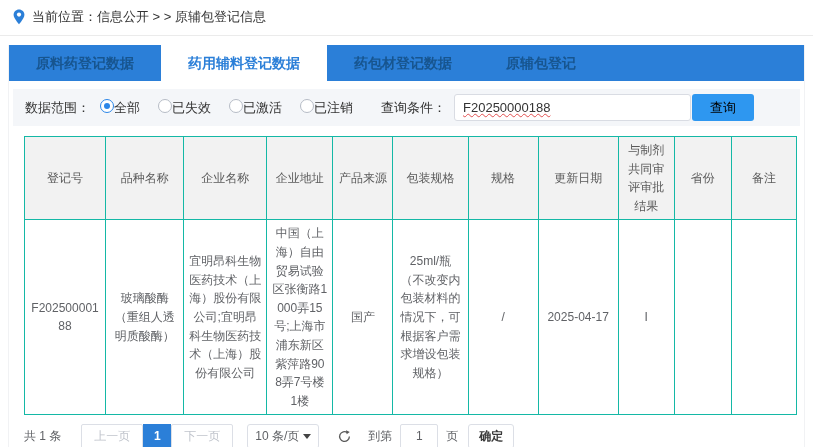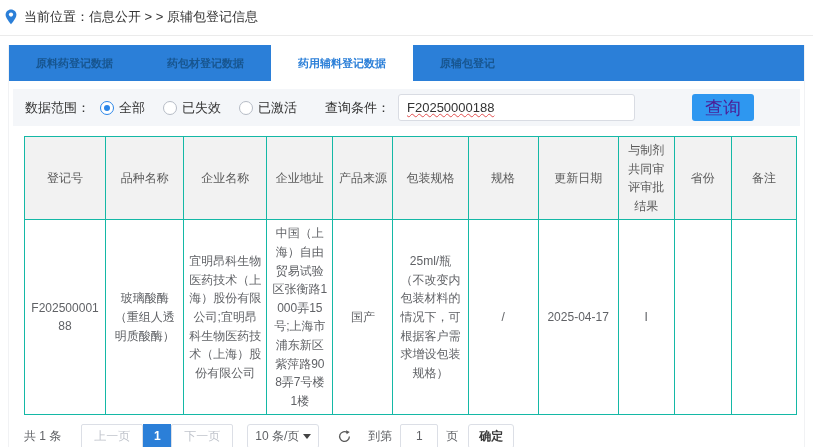--- a/index.html
+++ b/index.html
@@ -1,48 +1,48 @@
 <!DOCTYPE html>
 <html><head>
 <meta charset="utf-8">
 <style>
   * { margin:0; padding:0; box-sizing:border-box; }
   html,body { width:813px; height:447px; overflow:hidden; background:#fff;
     font-family:"Liberation Sans","DejaVu Sans",sans-serif; }
 
   
-  .breadcrumb { display:flex; align-items:center; gap:6px; padding:8px 14px 9px 4px;
+  .breadcrumb { display:flex; align-items:center; gap:6px; padding:8px 14px 9px 12px;
     font-size:13px; color:#333; border-bottom:1px solid #ebebeb; }
   .pin-icon { width:14px; height:16px; flex:0 0 auto; }
 
   
   .wrap { margin:9px 8px 0 8px; border:1px solid #f1f2f4; border-top:none; min-height:400px; }
 
   
   .tabbar { display:flex; background:#2b7fd8; height:36px; }
-  .tab { padding:0 27px; line-height:36px; font-size:11px; font-weight:bold;
+  .tab { padding:0 27px; line-height:36px; font-size:14px; font-weight:bold;
     color:#17558f; cursor:pointer; }
   .tab.active { background:#fff; color:#2b7fd8; }
 
   
   .filter { display:flex; align-items:center; background:#f4f6f9; margin:8px 4px 0 4px;
     height:37px; padding:0 12px; font-size:13px; color:#333; }
   .filter-label { margin-right:10px; }
-  .radio { display:flex; align-items:center; gap:5px; margin-right:18px; cursor:pointer; }
+  .radio { display:flex; margin-right:18px; cursor:pointer; }
   .radio .dot { width:14px; height:14px; border-radius:50%; border:1px solid #b6bcc6; background:#fff; position:relative; }
   .radio.checked .dot { border-color:#2b86e8; }
   .radio.checked .dot::after { content:""; position:absolute; left:3px; top:3px; width:6px; height:6px;
     border-radius:50%; background:#2b86e8; }
   .q-label { margin:0 8px 0 10px;text-align:center; }
   .search-input { width:237px; height:27px; background:#fff; border:1px solid #d9dce3; border-radius:3px;
     padding:0 8px; font-size:13px; color:#333; display:flex; align-items:center; }
   .search-input span { text-decoration:underline; text-decoration-style:wavy; text-decoration-color:#e25050;
     text-decoration-thickness:1px; }
-  .search-btn { margin-left:auto; margin-right:34px; width:62px; height:27px; background:#2e97f0; color:#4c1d95;
-    border:none; border-radius:3px; font-size:18px; cursor:pointer; }
+  .search-btn { margin-left:auto; margin-right:34px; width:62px; height:27px; background:#2e97f0; color:#000000;
+    border:none; border-radius:3px; font-size:13px; cursor:pointer; }
 
   
   table { border-collapse:collapse; table-layout:fixed; margin:10px 20px 0 15px; width:773px;
     font-size:12px; color:#606266; }
   th, td { border:1px solid #14b8a6; text-align:center; vertical-align:middle; padding:4px 5px; line-height:1.55; }
   th { background:#f2f2f2; color:#5a5a5a; font-weight:normal; height:52px; }
   td { height:143px; background:#fff; word-break:break-all; }
 
   
   .pager { display:flex; align-items:center; margin:9px 20px 0 15px; font-size:12px; color:#606266; }
@@ -70,38 +70,42 @@
     <path d="M7 0.5 C3.9 0.5 1.6 2.9 1.6 5.8 C1.6 9.4 7 15.2 7 15.2 C7 15.2 12.4 9.4 12.4 5.8 C12.4 2.9 10.1 0.5 7 0.5 Z" fill="#2b7fd8"></path>
     <circle cx="7" cy="5.6" r="2.1" fill="#fff"></circle>
   </svg>
   <span>当前位置：信息公开 &gt; &gt; 原辅包登记信息</span>
 </div>
 
 <div class="wrap">
 
   <div class="tabbar">
     <div class="tab">原料药登记数据</div>
+    <div class="tab active">药用辅料登记数据</div>
     <div class="tab">药包材登记数据</div>
-    <div class="tab active">药用辅料登记数据</div>
     <div class="tab">原辅包登记</div>
   </div>
 
   <div class="filter">
     <span class="filter-label">数据范围：</span>
     <span class="radio checked">
       <span class="dot"></span>
       <span>全部</span>
     </span>
     <span class="radio">
       <span class="dot"></span>
       <span>已失效</span>
     </span>
     <span class="radio">
       <span class="dot"></span>
       <span>已激活</span>
+    </span>
+    <span class="radio">
+      <span class="dot"></span>
+      <span>已注销</span>
     </span>
     <span class="q-label">查询条件：</span>
     <div class="search-input">
       <span>F20250000188</span>
     </div>
     <button class="search-btn">查询</button>
   </div>
 
   <table>
     <colgroup>

